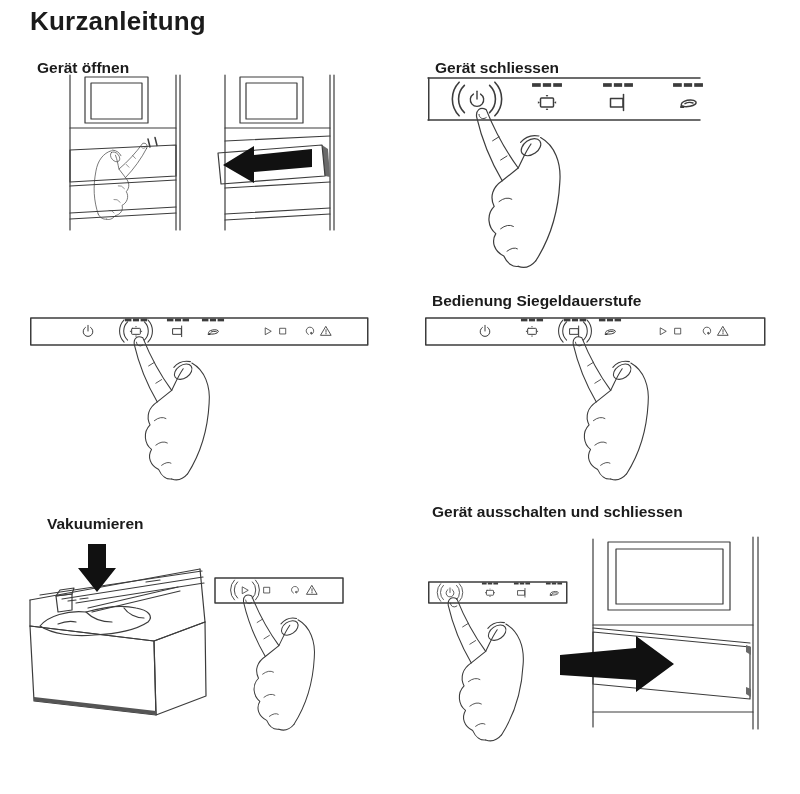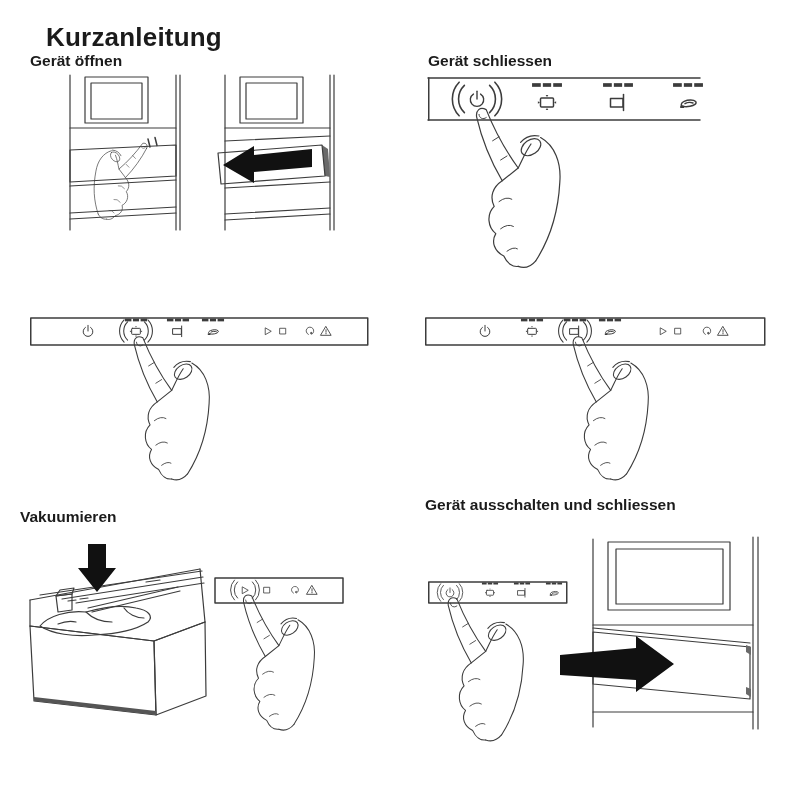--- a/index.html
+++ b/index.html
@@ -1,24 +1,24 @@
 <!DOCTYPE html>
 <html><head>
 <meta charset="utf-8">
 <style>
   html,body{margin:0;padding:0;background:#fff;}
   .page{position:relative;width:800px;height:794px;background:#fff;overflow:hidden;
         font-family:"Liberation Sans",sans-serif;color:#1b1b1b;}
-  .title{position:absolute;left:30px;top:6px;font-size:26px;font-weight:bold;margin:16px;letter-spacing:0.2px;}
-  .shead{position:absolute;font-size:15.5px;font-weight:bold;margin:0;}
+  .title{position:absolute;left:30px;top:6px;font-size:26px;font-weight:bold;margin:0;letter-spacing:0.2px;}
+  .shead{position:absolute;font-size:15.5px;font-weight:bold;margin:7px;}
   .h-s0{left:30px;top:52px}
   .h-s1{left:428px;top:52px}
   .h-s2{left:30px;top:285px}
   .h-s3{left:425px;top:285px}
-  .h-s4{left:20px;top:508px}
+  .h-s4{left:40px;top:508px}
   .h-s5{left:425px;top:496px}
   .fig{position:absolute;overflow:visible;}
   .ln{stroke:#3c3c3c;stroke-width:1.5;stroke-linecap:round;stroke-linejoin:round;fill:none;}
   .thin{stroke:#3c3c3c;stroke-width:1.2;stroke-linecap:round;stroke-linejoin:round;fill:none;}
   svg{display:block;}
 </style>
 </head>
 <body>
 
 <div class="page">
@@ -155,20 +155,21 @@
       <use href="#sym-bag" xlink:href="#sym-bag" x="175" y="7" width="16" height="16"></use>
       <use href="#sym-play" xlink:href="#sym-play" x="231.5" y="8.5" width="13" height="13"></use>
       <use href="#sym-stop" xlink:href="#sym-stop" x="246.5" y="8.5" width="13" height="13"></use>
       <use href="#sym-moisture" xlink:href="#sym-moisture" x="273.5" y="8.5" width="13" height="13"></use>
       <use href="#sym-warning" xlink:href="#sym-warning" x="289" y="8" width="14" height="14"></use>
     </g>
     <use href="#touch-arcs" xlink:href="#touch-arcs" transform="translate(106,15) scale(0.7)"></use>
     <use href="#hand" xlink:href="#hand" transform="translate(110,24) scale(0.72)"></use>
   </svg>
 
+  <h2 class="shead h-s3">Bedienung Siegeldauerstufe</h2>
   <svg class="fig" style="left:425px;top:316px" width="342" height="172" viewBox="0 0 342 172">
     <g>
       <rect class="ln" x="0.75" y="2" width="339" height="27"></rect>
       <use href="#sym-power" xlink:href="#sym-power" x="52" y="7" width="16" height="16"></use>
       <use href="#sym-dashes" xlink:href="#sym-dashes" transform="translate(107,4) scale(0.85)"></use>
       <use href="#sym-vacuum" xlink:href="#sym-vacuum" x="99" y="7" width="16" height="16"></use>
       <use href="#sym-dashes" xlink:href="#sym-dashes" transform="translate(150,4) scale(0.85)"></use>
       <use href="#sym-seal" xlink:href="#sym-seal" x="142" y="7" width="16" height="16"></use>
       <use href="#sym-dashes" xlink:href="#sym-dashes" transform="translate(185,4) scale(0.85)"></use>
       <use href="#sym-bag" xlink:href="#sym-bag" x="177" y="7" width="16" height="16"></use>

